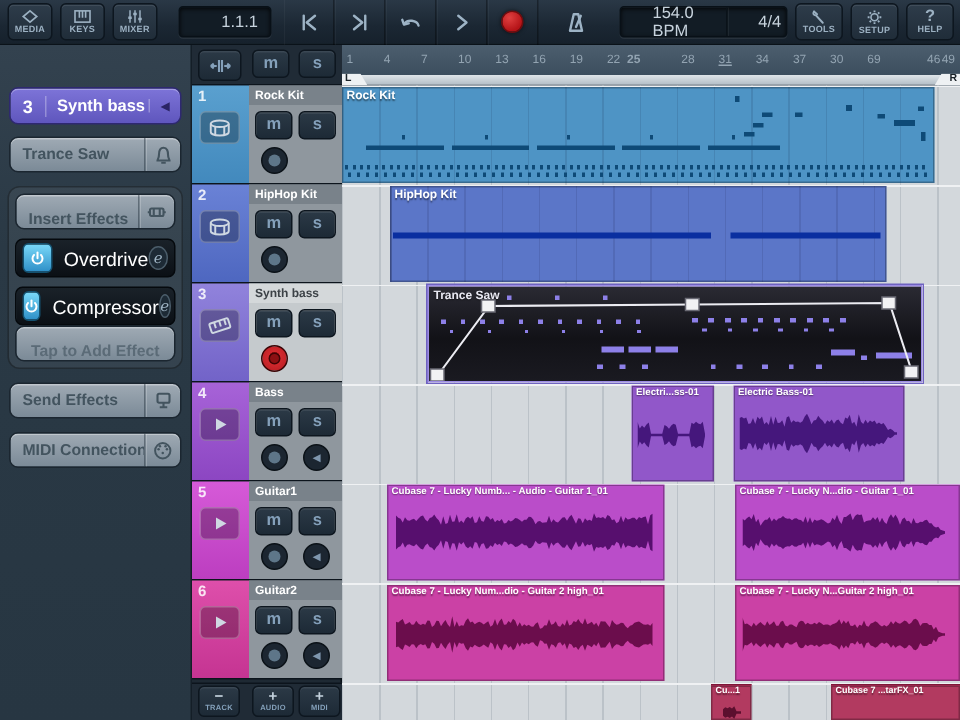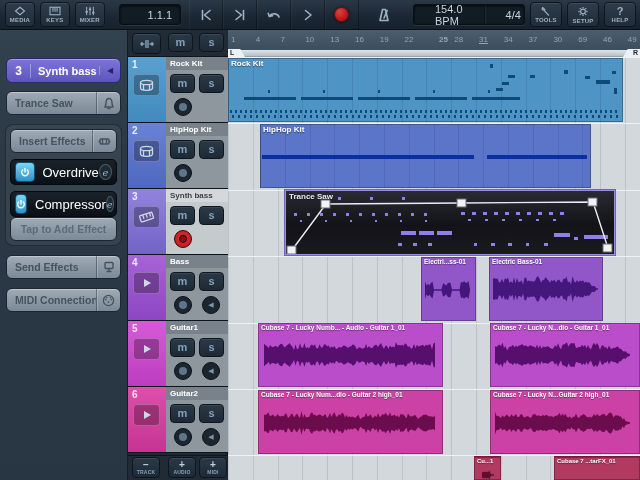--- a/index.html
+++ b/index.html
@@ -48,21 +48,21 @@
   #selhdr{height:25px;margin:0 6px 8px 6px;border-radius:6px;display:flex;align-items:center;
     background:linear-gradient(#7d74d8,#5f56bd);border:1px solid #2e2870;
     box-shadow:inset 0 1px 0 rgba(255,255,255,.3);color:#fff;}
   #selhdr .num{width:24px;text-align:center;font-size:12px;font-weight:bold;
     border-right:1px solid rgba(255,255,255,.3);}
   #selhdr .nm{flex:1;padding-left:7px;font-size:11px;font-weight:bold;}
   #selhdr .arr{width:21px;text-align:center;font-size:8px;color:#2a2465;
     border-left:1px solid rgba(255,255,255,.3);}
   #fxpanel{margin:0 5px 9px 5px;border-radius:8px;background:rgba(255,255,255,.06);
     border:1px solid rgba(0,0,0,.35);padding:4px;}
-  #fxpanel .graybtn{margin:0;}
+  #fxpanel .graybtn{margin:0;align-items:flex-end;}
   .fxrow{height:26px;margin-top:6px;border-radius:5px;background:linear-gradient(#1a2229,#0b1015);
     border:1px solid #05090d;display:flex;align-items:center;padding:0 4px;}
   .pwr{width:24px;height:20px;border-radius:4px;
     background:linear-gradient(#79d8f8,#2f90c8);border:1px solid #14506e;
     display:flex;align-items:center;justify-content:center;}
   .pwr svg{stroke:#fff;fill:none;stroke-width:1.6;stroke-linecap:round;}
   .fxname{flex:1;padding-left:8px;color:#fff;font-size:13px;font-weight:normal;}
   .ecirc{width:16px;height:16px;border-radius:50%;background:#1d2a35;border:1px solid #4b5d6a;
     color:#9fb4c4;font-family:"DejaVu Serif",serif;font-style:italic;font-size:10px;
     display:flex;align-items:center;justify-content:center;}
@@ -478,28 +478,28 @@
 
   <div id="ruler">
       <span class="barnum" style="left: 3px;">1</span>
       <span class="barnum" style="left: 27.8px;">4</span>
       <span class="barnum" style="left: 52.6px;">7</span>
       <span class="barnum" style="left: 77.4px;">10</span>
       <span class="barnum" style="left: 102.2px;">13</span>
       <span class="barnum" style="left: 127px;">16</span>
       <span class="barnum" style="left: 151.8px;">19</span>
       <span class="barnum" style="left: 176.6px;">22</span>
-      <span class="barnum" style="left: 211px; font-weight: bold;">25</span>
+      <span class="barnum" style="left: 190px; font-weight: bold;">25</span>
       <span class="barnum" style="left: 226.2px;">28</span>
       <span class="barnum" style="left: 251px; text-decoration: underline;">31</span>
       <span class="barnum" style="left: 275.8px;">34</span>
       <span class="barnum" style="left: 300.6px;">37</span>
       <span class="barnum" style="left: 325.4px;">30</span>
       <span class="barnum" style="left: 350.2px;">69</span>
-      <span class="barnum" style="left: 375px;">46</span>
+      <span class="barnum" style="left: 390px;">46</span>
       <span class="barnum" style="left: 399.8px;">49</span>
     </div>
   <div id="locstrip"></div>
   <div class="locflag" id="lflag">L</div>
   <div class="locflag" id="rflag">R</div>
 
   <div id="grid">
 
     <div class="ev midiev" style="left:0;top:1px;width:395px;height:64px;background-color:#4e94c5;">
       <span class="elab" style="font-size:8px;">Rock Kit</span>

